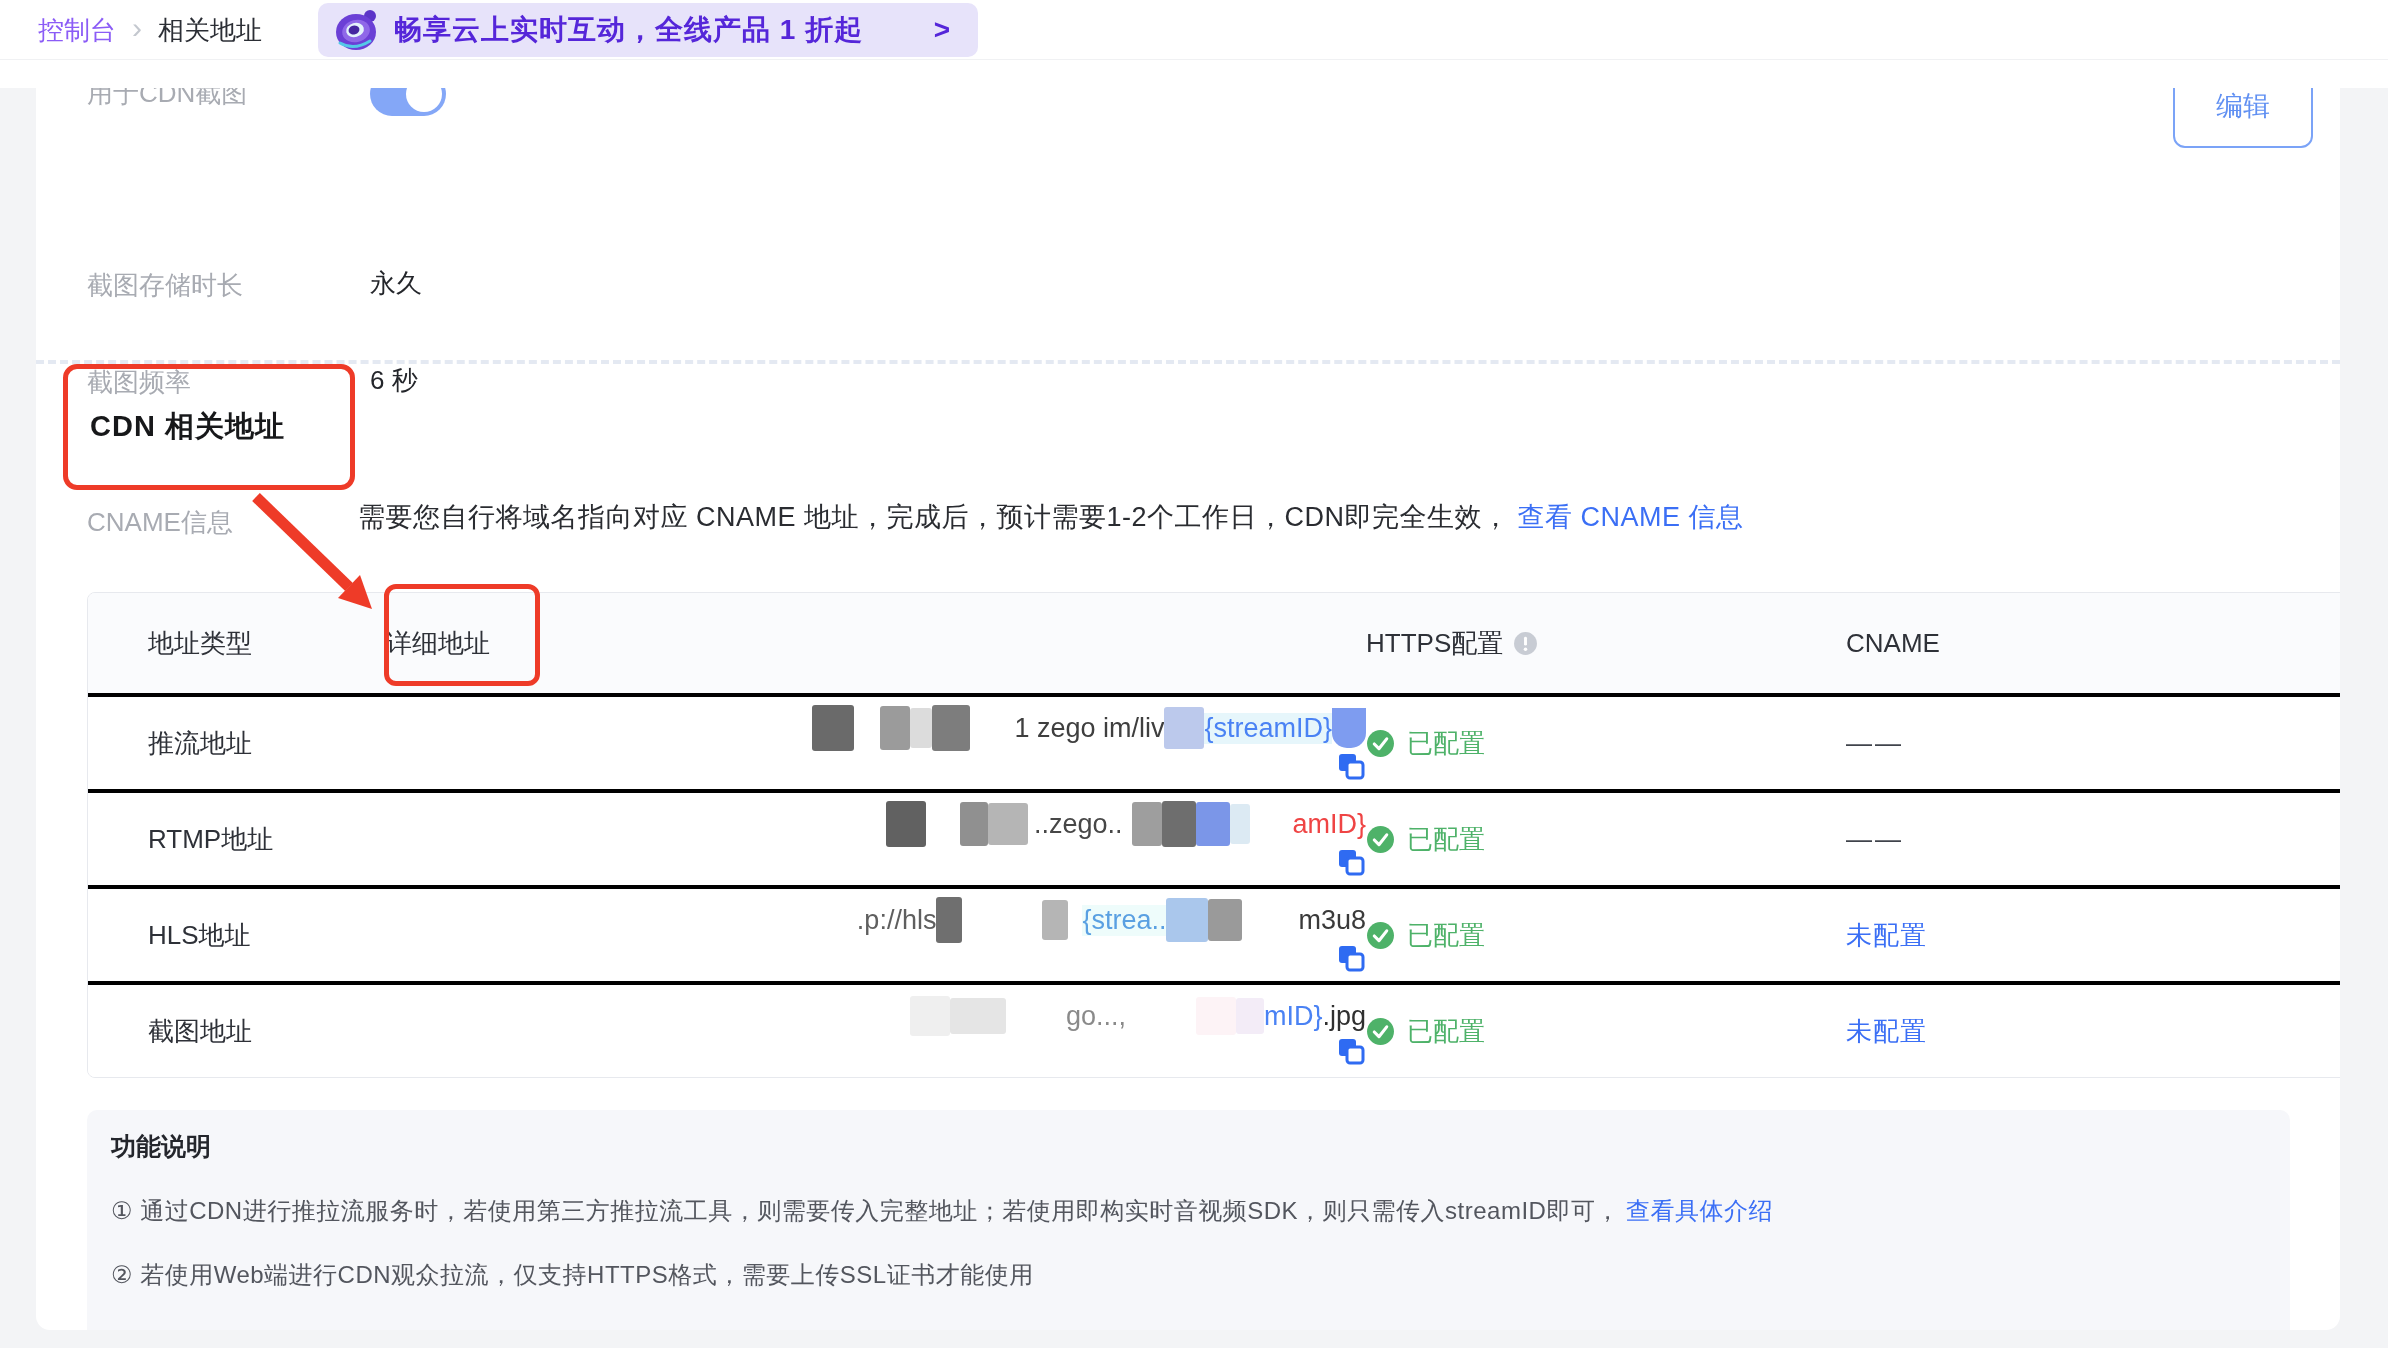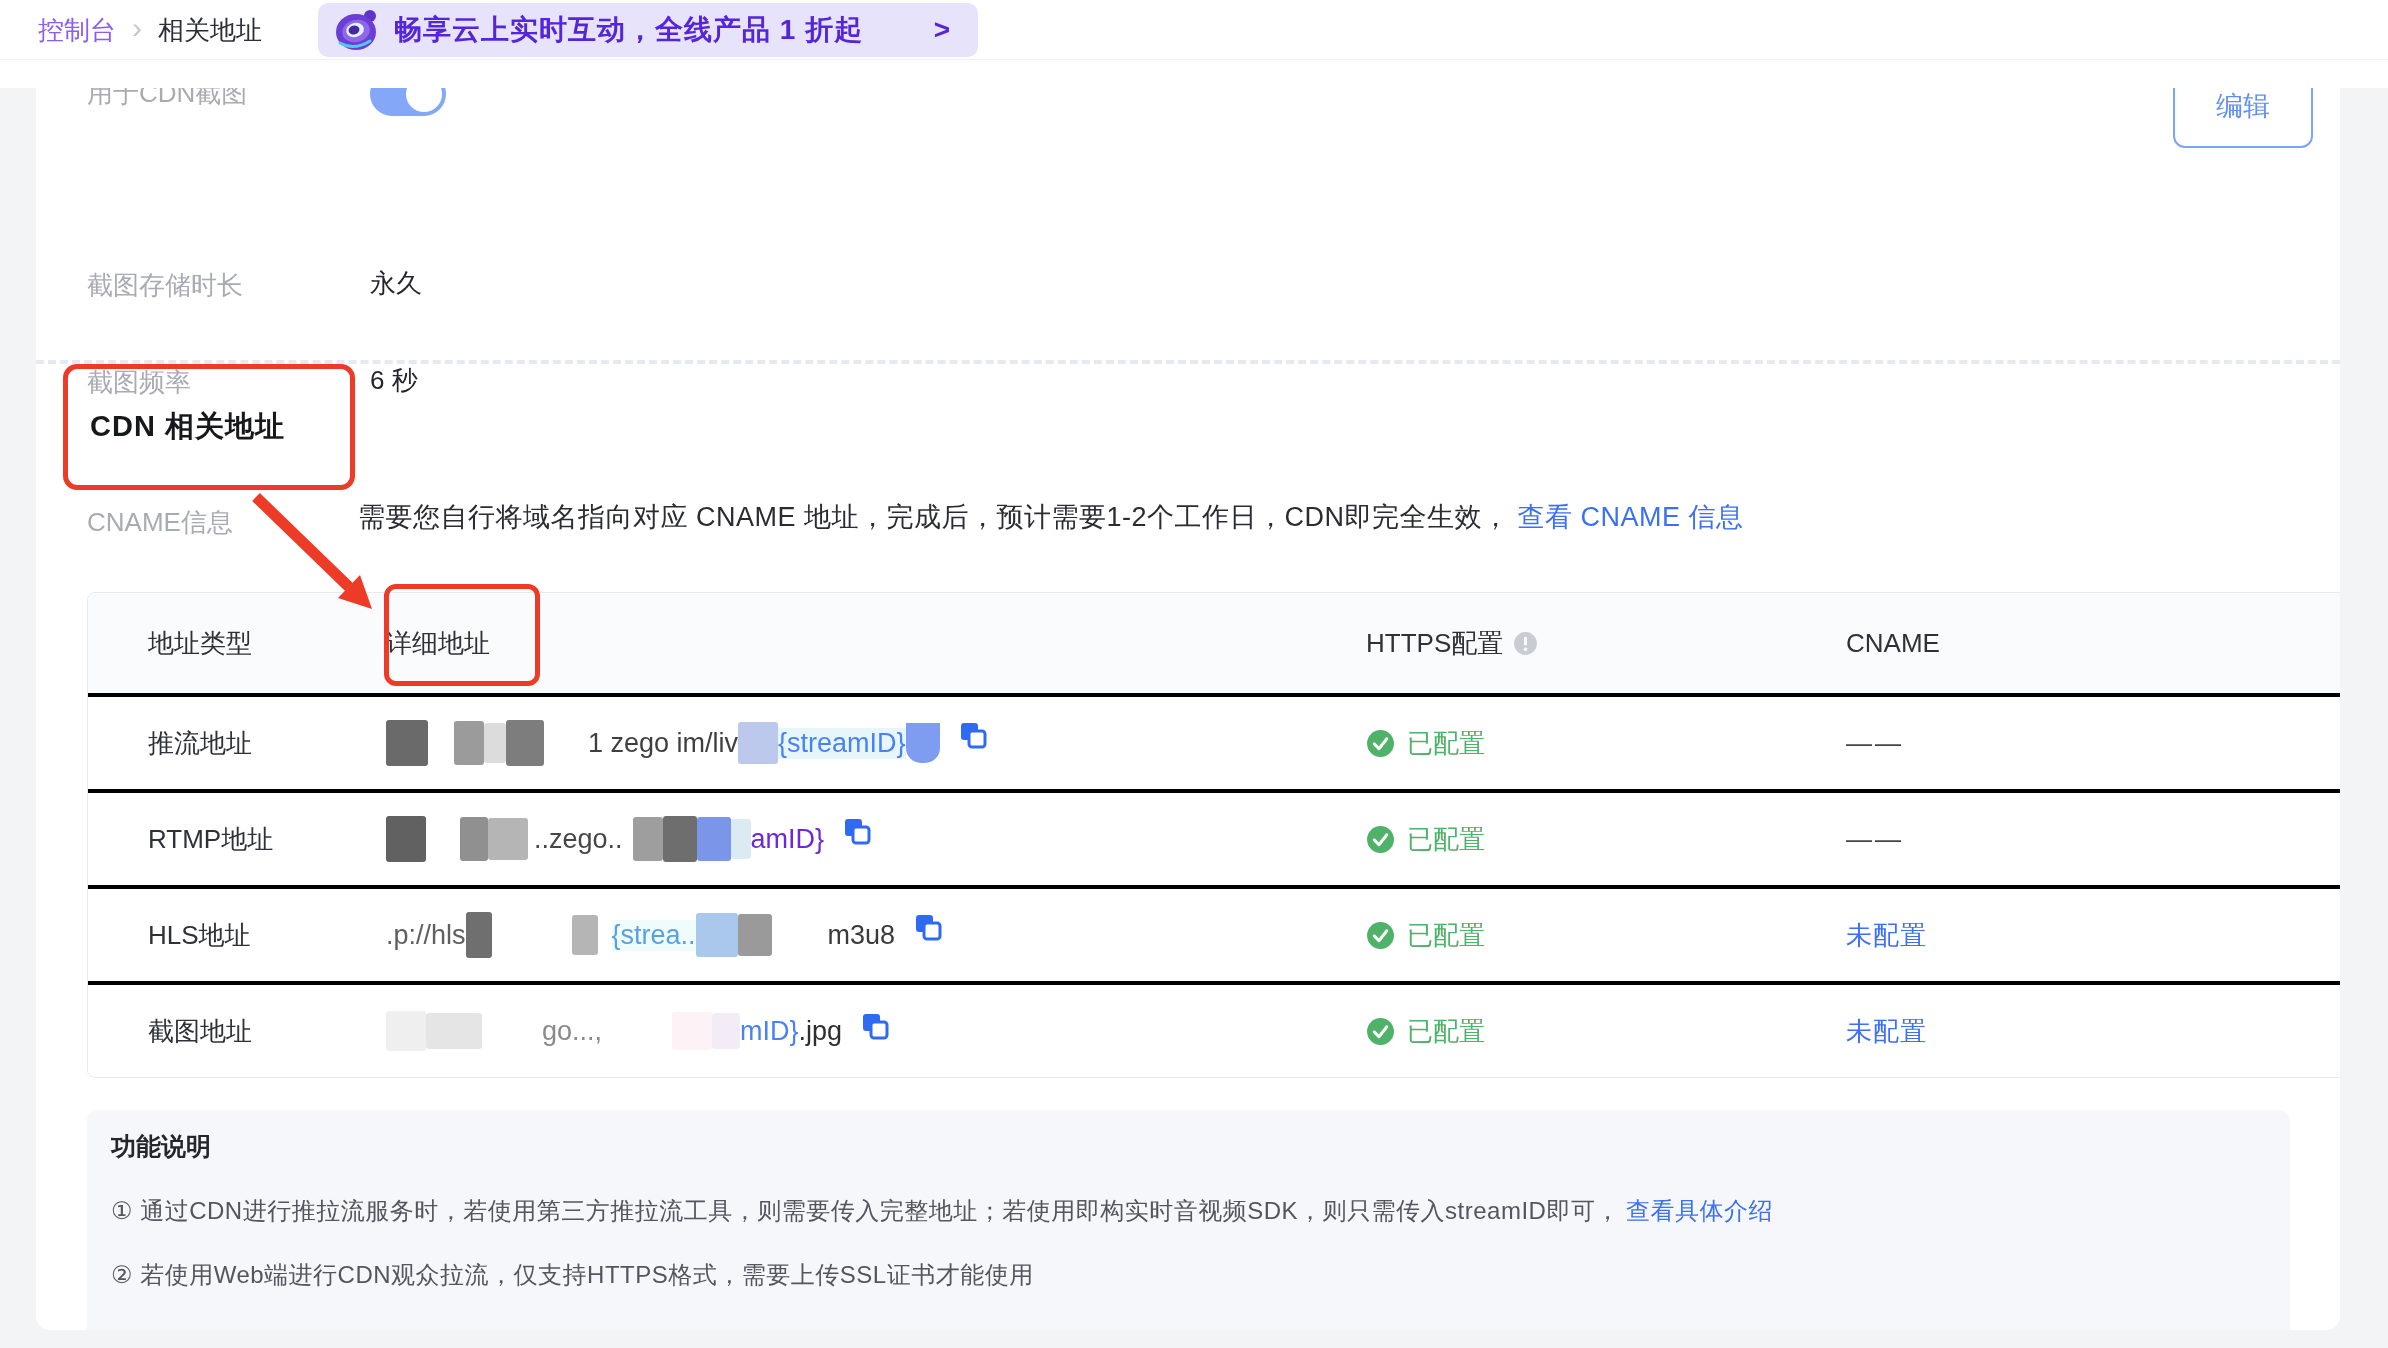--- a/index.html
+++ b/index.html
@@ -49,21 +49,21 @@
   .cname-text { position:absolute; left:322px; top:411px; font-size:27px; color:#2a2c31; letter-spacing:0.5px; }
   .link { color:#3b6ff5; cursor:pointer; }
 
   
   .cdn-table { position:absolute; left:51px; top:504px; width:2344px; border:1px solid #e7e9ee; border-radius:8px; overflow:hidden; background:#fff; }
   .t-head { display:grid; grid-template-columns:298px 980px 480px 1fr; height:100px; background:#fafbfd; align-items:center; }
   .t-head .cell { font-size:26px; color:#2e3138; }
   .t-row { display:grid; grid-template-columns:298px 980px 480px 1fr; height:96px; align-items:center; border-top:4px solid #000000; background:#fff; }
   .cell:first-child { padding-left:60px; }
   .type-cell { font-size:26px; color:#2e3138; }
-  .url-cell { display:flex; align-items:flex-start; }
+  .url-cell { display:flex; align-items:flex-end;flex-direction:column; }
   .url-segments { display:flex; align-items:center; }
   .seg-block { display:inline-block; border-radius:3px; }
   .seg-text { font-size:27px; white-space:pre; }
   .copy-icon { width:30px; height:30px; margin-left:18px; cursor:pointer; flex:none; }
   .cname-cell { display:flex; align-items:center; gap:12px; }
   .cname-cell .status { font-size:26px; color:#4eb269; }
   .check-icon { width:29px; height:29px; }
   .https-cell { font-size:26px; }
   .https-plain { color:#3f434b; letter-spacing:3px; }
   .https-link { color:#3b6ff5; cursor:pointer; letter-spacing:1px; }
@@ -182,21 +182,21 @@
               <span class="seg-block" style="width:34px"></span>
               <span class="seg-block" style="width:28px;height:44px;background:#909090;"></span>
               <span class="seg-block" style="width:40px;height:42px;background:#b5b5b5;"></span>
               <span class="seg-block" style="width:6px"></span>
               <span class="seg-text" style="color:#474747;">..zego..</span>
               <span class="seg-block" style="width:10px"></span>
               <span class="seg-block" style="width:30px;height:44px;background:#9e9e9e;"></span>
               <span class="seg-block" style="width:34px;height:46px;background:#6e6e6e;"></span>
               <span class="seg-block" style="width:34px;height:44px;background:#7b96e8;"></span>
               <span class="seg-block" style="width:20px;height:40px;background:#dceaf3;"></span>
-              <span class="seg-text" style="color:#6d28d9;">amID}</span>
+              <span class="seg-text" style="color:#ef4444;padding-left:42px;">amID}</span>
             </span>
             <svg class="copy-icon" viewBox="0 0 30 30">
               <rect x="3" y="3" width="17" height="17" rx="3" fill="#2f6bf2"></rect>
               <rect x="11" y="11" width="16" height="16" rx="3" fill="#fff" stroke="#2f6bf2" stroke-width="3"></rect>
             </svg>
           </div>
           <div class="cell cname-cell">
             <svg class="check-icon" viewBox="0 0 28 28">
               <circle cx="14" cy="14" r="13" fill="#4eb269"></circle>
               <polyline points="8,14.5 12.5,19 20,9.5" fill="none" stroke="#fff" stroke-width="3" stroke-linecap="round" stroke-linejoin="round"></polyline>

